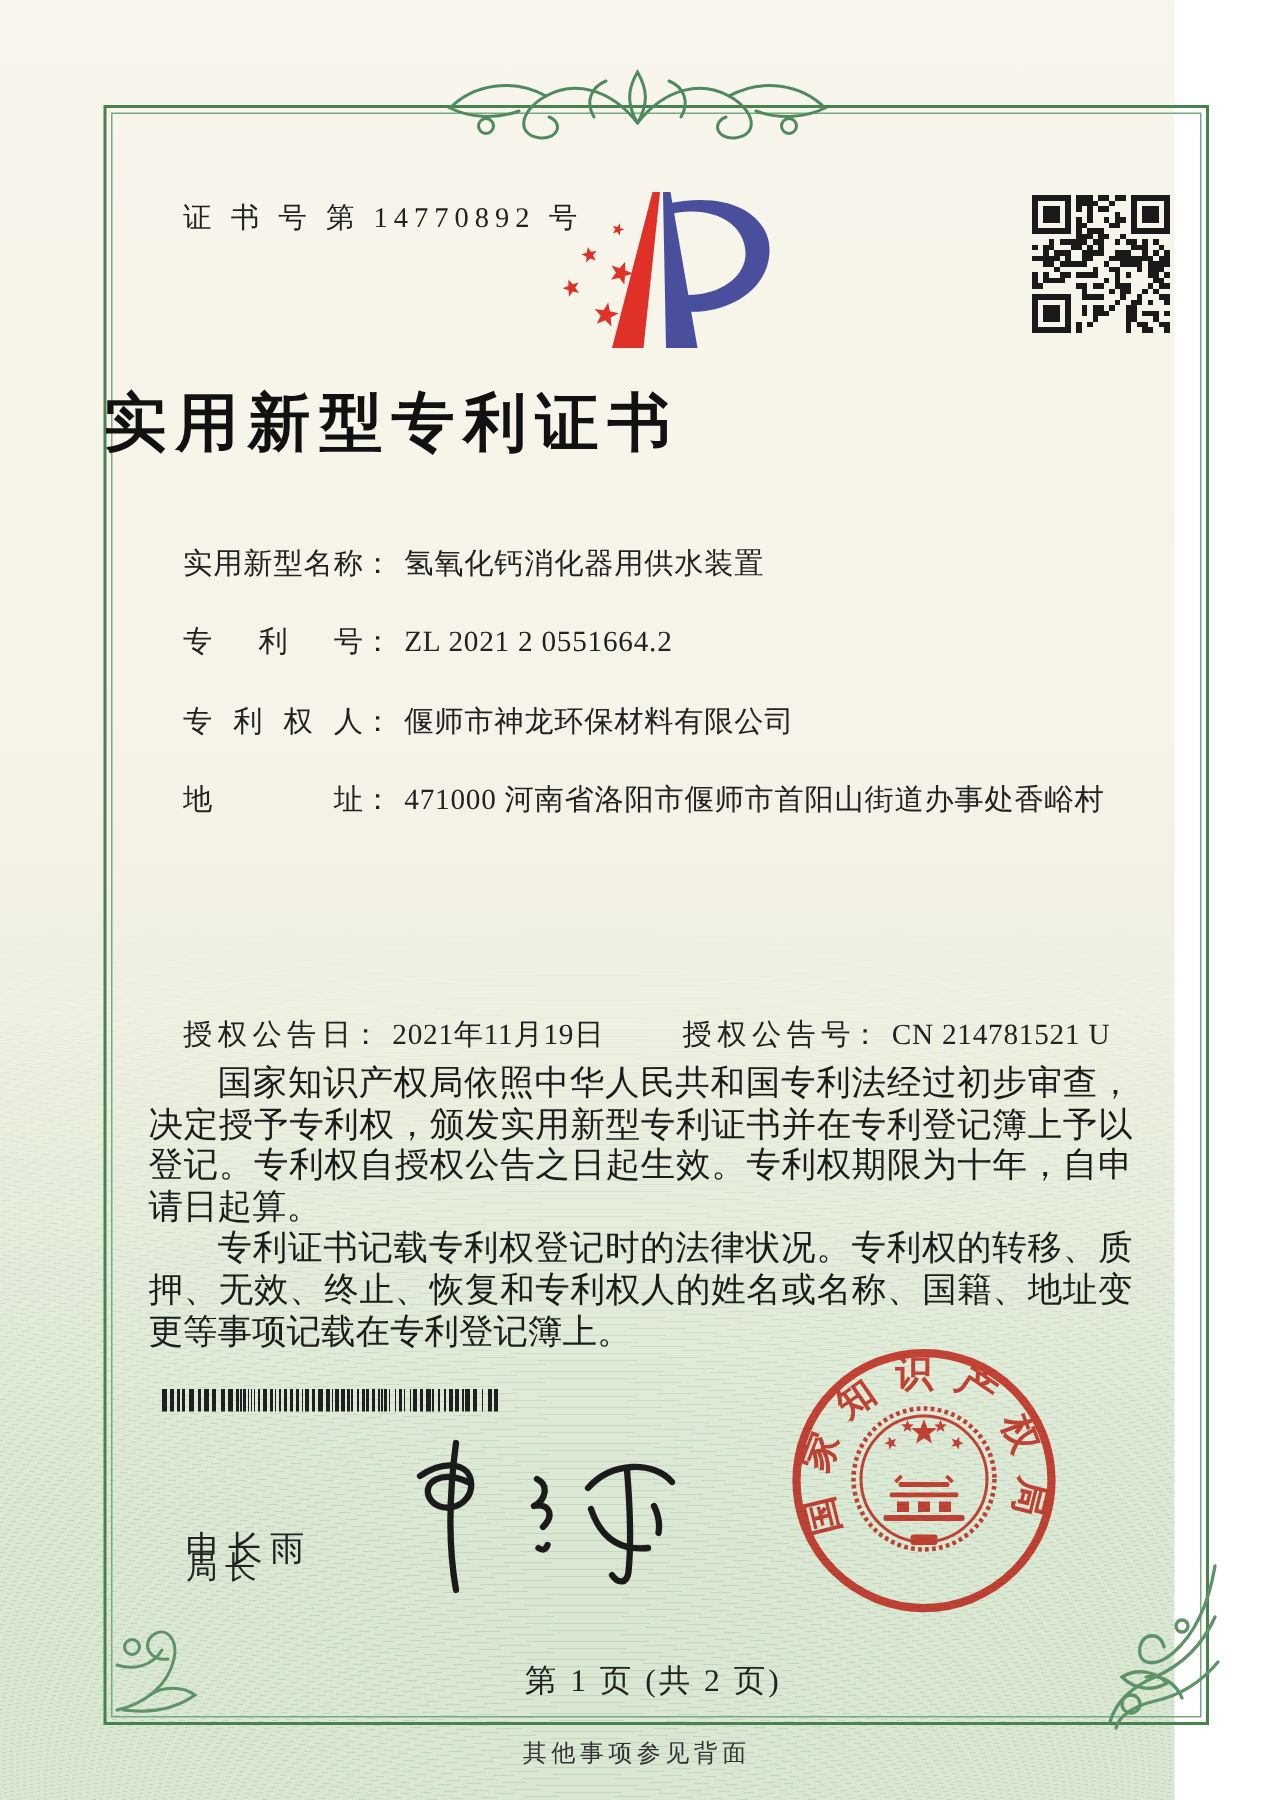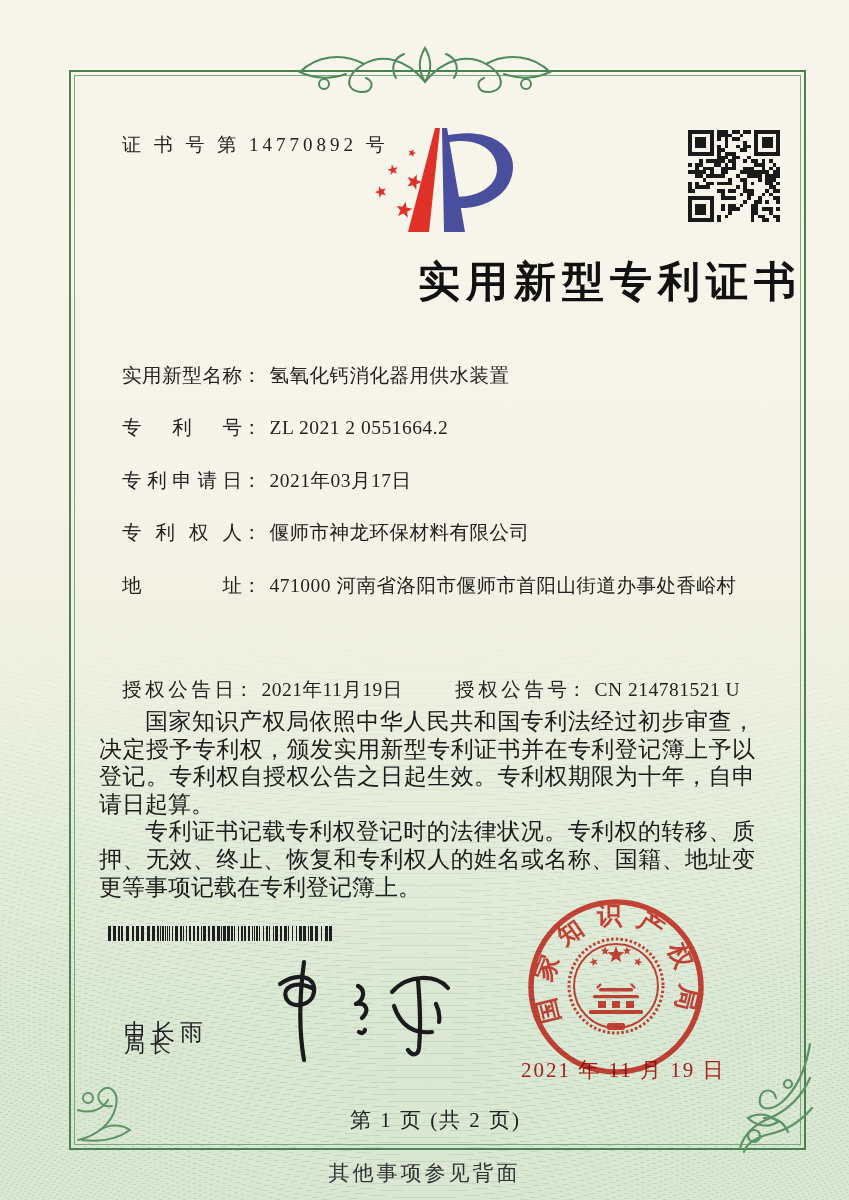--- a/index.html
+++ b/index.html
@@ -1,51 +1,51 @@
 <!DOCTYPE html>
 <html><head>
 <meta charset="utf-8">
 <style>
   html,body{margin:0;padding:0;}
   body{width:849px;height:1200px;overflow:hidden;
        font-family:"Liberation Serif","DejaVu Serif",serif;color:#222;}
-  .page{position:relative;width:849px;height:1200px;
-    background:linear-gradient(180deg,#f8f5ec 0%,#f6f3e8 40%,#eff0e1 56%,#e3ecda 70%,#d9e7d3 86%,#d8e6d2 100%);}
+  .page{position:relative;width:739px;height:1200px;
+    background:linear-gradient(180deg,#f8f5ec 0%,#f6f3e8 40%,#eff0e1 56%,#e3ecda 70%,#d9e7d3 86%,#d8e6d2 100%);padding-left:44px;}
   .guilloche{position:absolute;inset:0;pointer-events:none;
     background:repeating-radial-gradient(ellipse 1400px 420px at 50% 118%,
       rgba(106,156,112,.20) 0 1px, rgba(0,0,0,0) 1px 8px);
     -webkit-mask-image:linear-gradient(to bottom,transparent 0 50%,#000 82%);
     mask-image:linear-gradient(to bottom,transparent 0 50%,#000 82%);}
   .frame{position:absolute;left:69px;top:70px;width:733px;height:1076px;
     border:2.5px solid #47824f;}
   .frame-inner{position:absolute;inset:3px;border:1px solid #79a981;}
   .abs{position:absolute;}
   .cert-no{left:122px;top:132px;font-size:19px;letter-spacing:4px;}
-  .title{left:69px;top:254px;width:733px;text-align:right;font-size:42px;
+  .title{left:69px;top:254px;width:733px;text-align:left;font-size:42px;
     letter-spacing:6px;font-weight:600;color:#111;}
   .fields{left:122px;top:362px;width:620px;font-size:19.5px;}
   .f-row{height:52.4px;white-space:nowrap;}
   .f-label{display:inline-block;width:120px;text-align:justify;text-align-last:justify;}
   .f-value{letter-spacing:.5px;margin-top:10px;}
   .f-colon{margin-right:8px;}
   .grant-row{left:122px;top:676px;font-size:19.5px;white-space:nowrap;}
   .grant-no-group{position:absolute;left:333px;top:0;white-space:nowrap;}
   .g-label{display:inline-block;width:112px;text-align:justify;text-align-last:justify;}
   .paras{left:99px;top:708px;width:656px;font-size:23px;line-height:27.6px;
     text-align:justify;color:#1c1c1c;}
   .paras p{margin:0;text-indent:2em;}
   .barcode-box{left:108px;top:926px;width:228px;height:15px;}
   .signer-title{left:124px;top:1031px;font-size:21px;letter-spacing:5px;}
   .signer-name{left:124px;top:1017px;font-size:23px;letter-spacing:5px;}
   .sig-box{left:246px;top:948px;width:220px;height:120px;}
   .seal-box{left:527px;top:898px;width:180px;height:180px;mix-blend-mode:multiply;opacity:.93;}
   .seal-date{left:521px;top:1056px;font-size:21px;color:#c3241e;letter-spacing:2px;
     mix-blend-mode:multiply;}
   .page-num{left:69px;top:1106px;width:733px;text-align:center;font-size:21px;letter-spacing:2px;}
-  .back-note{left:0;top:1159px;width:849px;text-align:center;font-size:21px;
+  .back-note{left:0;top:1159px;width:849px;text-align:center;font-size:16px;
     letter-spacing:3px;color:#333;}
   .logo-box{left:338px;top:120px;width:200px;height:120px;}
   .qr-box{left:688px;top:130px;width:92px;height:92px;}
   .orn{pointer-events:none;}
 </style>
 </head>
 <body>
 
 <div class="page">
   <div class="guilloche"></div>
@@ -413,23 +413,20 @@
   <div class="abs title">实用新型专利证书</div>
 
   <div class="abs fields">
     <div class="f-row">
       <span class="f-label">实用新型名称</span><span class="f-colon">：</span><span class="f-value">氢氧化钙消化器用供水装置</span>
     </div>
     <div class="f-row">
       <span class="f-label">专利号</span><span class="f-colon">：</span><span class="f-value">ZL 2021 2 0551664.2</span>
     </div>
     <div class="f-row">
-      <span class="f-label">专利申请日</span><span class="f-colon">：</span><span class="f-value">2021年03月17日</span>
-    </div>
-    <div class="f-row">
       <span class="f-label">专利权人</span><span class="f-colon">：</span><span class="f-value">偃师市神龙环保材料有限公司</span>
     </div>
     <div class="f-row">
       <span class="f-label">地址</span><span class="f-colon">：</span><span class="f-value">471000 河南省洛阳市偃师市首阳山街道办事处香峪村</span>
     </div>
   </div>
 
   <div class="abs grant-row">
     <span class="g-label">授权公告日</span><span class="f-colon">：</span><span class="f-value">2021年11月19日</span>
     <span class="grant-no-group">
@@ -547,17 +544,16 @@
           <rect x="71" y="103" width="8" height="7"></rect>
           <rect x="85" y="103" width="8" height="7"></rect>
           <rect x="99" y="103" width="8" height="7"></rect>
           <rect x="62" y="112" width="54" height="4" rx="1.5"></rect>
           <rect x="80" y="125" width="18" height="7" rx="2"></rect>
         </g>
       </g>
     </g>
   </svg>
 
-  <div class="abs seal-date">2021 年 11 月 19 日</div>
 
   <div class="abs page-num">第 1 页 (共 2 页)</div>
   <div class="abs back-note">其他事项参见背面</div>
 </div>
 
 </body></html>

